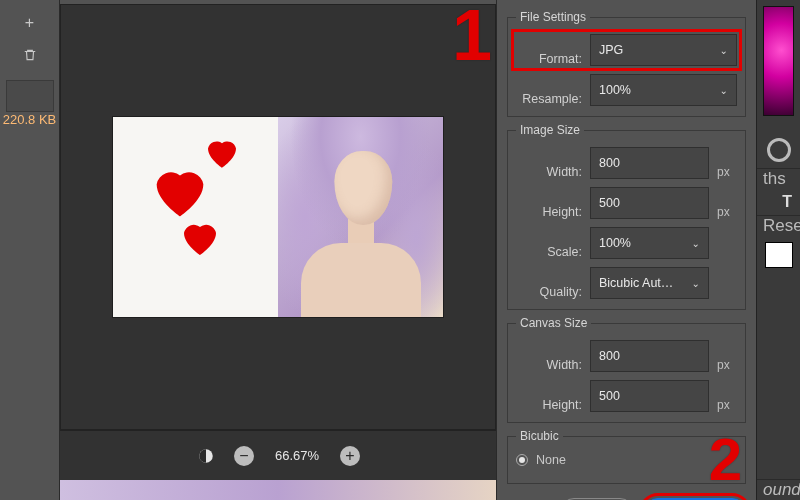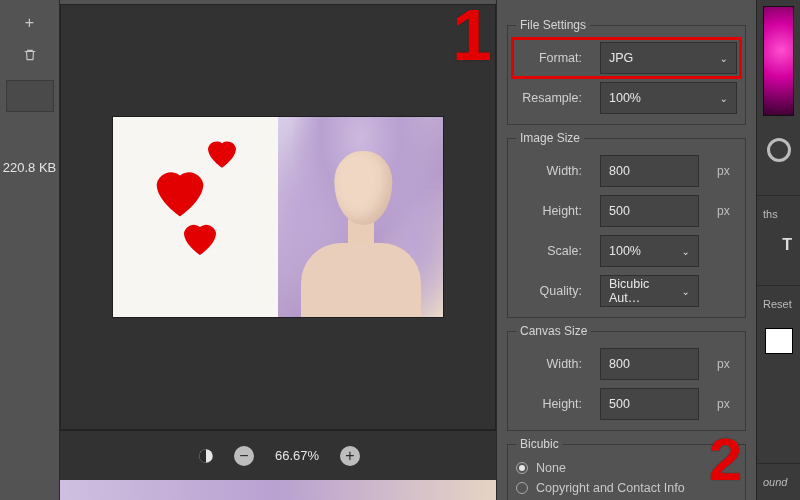--- a/index.html
+++ b/index.html
@@ -35,23 +35,22 @@
     color:#c8c8c8;
     font-size: 16px;
   }
   .left-strip .thumb-row {
     width: 48px; height: 32px;
     border:1px solid #3a3a3a;
     margin-top: 4px;
     background:#4a4a4a;
   }
   .filesize {
-    margin-top: 48px;
     font-size: 13px;
-    color:#e5e5e5;
+    color:#fdba74;
   }
 
   
   .preview-col {
     flex: 1;
     background: #535353;
     display:flex;
     flex-direction: column;
   }
   .preview-area {
@@ -136,39 +135,39 @@
     font-size:16px;
     cursor:pointer;
   }
   .circle-btn { background:#bdbdbd; color:#2a2a2a; }
 
   
   .settings-col {
     width: 260px;
     background:#535353;
     border-left:1px solid #2a2a2a;
-    padding: 18px 10px 8px 10px;
+    padding: 10px 10px 8px 10px;
     display:flex;
     flex-direction:column;
     gap: 6px;
   }
   fieldset.sec {
     border:1px solid #3a3a3a;
     padding: 10px 8px 10px 8px;
     position:relative;
   }
   fieldset.sec > legend {
     font-size:12px;
     padding:0 4px;
     color:#d6d6d6;
   }
   .row {
     display:flex;
-    align-items:center;
-    gap:18px;
+    align-items:flex-end;
+    gap:8px;
     margin-bottom:8px;
   }
   .row:last-child { margin-bottom:0; }
   .row label {
     width: 66px;
     text-align:right;
     font-size:12.5px;
     color:#d0d0d0;
   }
   .select, .input {
@@ -263,23 +262,22 @@
     display:flex;
     flex-direction:column;
   }
   .swatch {
     height:110px;
     margin:6px;
     background: radial-gradient(circle at 60% 40%, #ff4fcf 0%, #d200a0 40%, #3a0030 100%);
     border:1px solid #111;
   }
   .bg-item {
-    font-size:11px; color:#bbb; padding:12px 6px;
+    font-size:17px; color:#bbb; padding:0 6px;
     border-top:1px solid #2a2a2a;
-    margin-top:27px;
   }
   .letter-T {
     font-size:16px; font-weight:600; color:#ddd;
     display:flex;justify-content:flex-end;padding:4px 8px;
   }
   .mini-swatch { width:28px;height:26px;background:#fff;border:1px solid #000;margin:6px auto; }
 
   
   .anno {
     position:absolute;
@@ -429,24 +427,20 @@
         <span class="unit">px</span>
       </div>
     </fieldset>
 
     <fieldset class="sec metadata">
       <legend>Bicubic</legend>
       <div class="radio-row">
         <span class="radio checked"></span>
         <span>None</span>
       </div>
-      <div class="radio-row">
-        <span class="radio"></span>
-        <span>Copyright and Contact Info</span>
-      </div>
     </fieldset>
 
     <div class="footer-btns">
       <div class="btn">Cancel</div>
       <div class="export-wrap highlight">
         <div class="btn primary">Export All…</div>
       </div>
     </div>
   </div>
 

